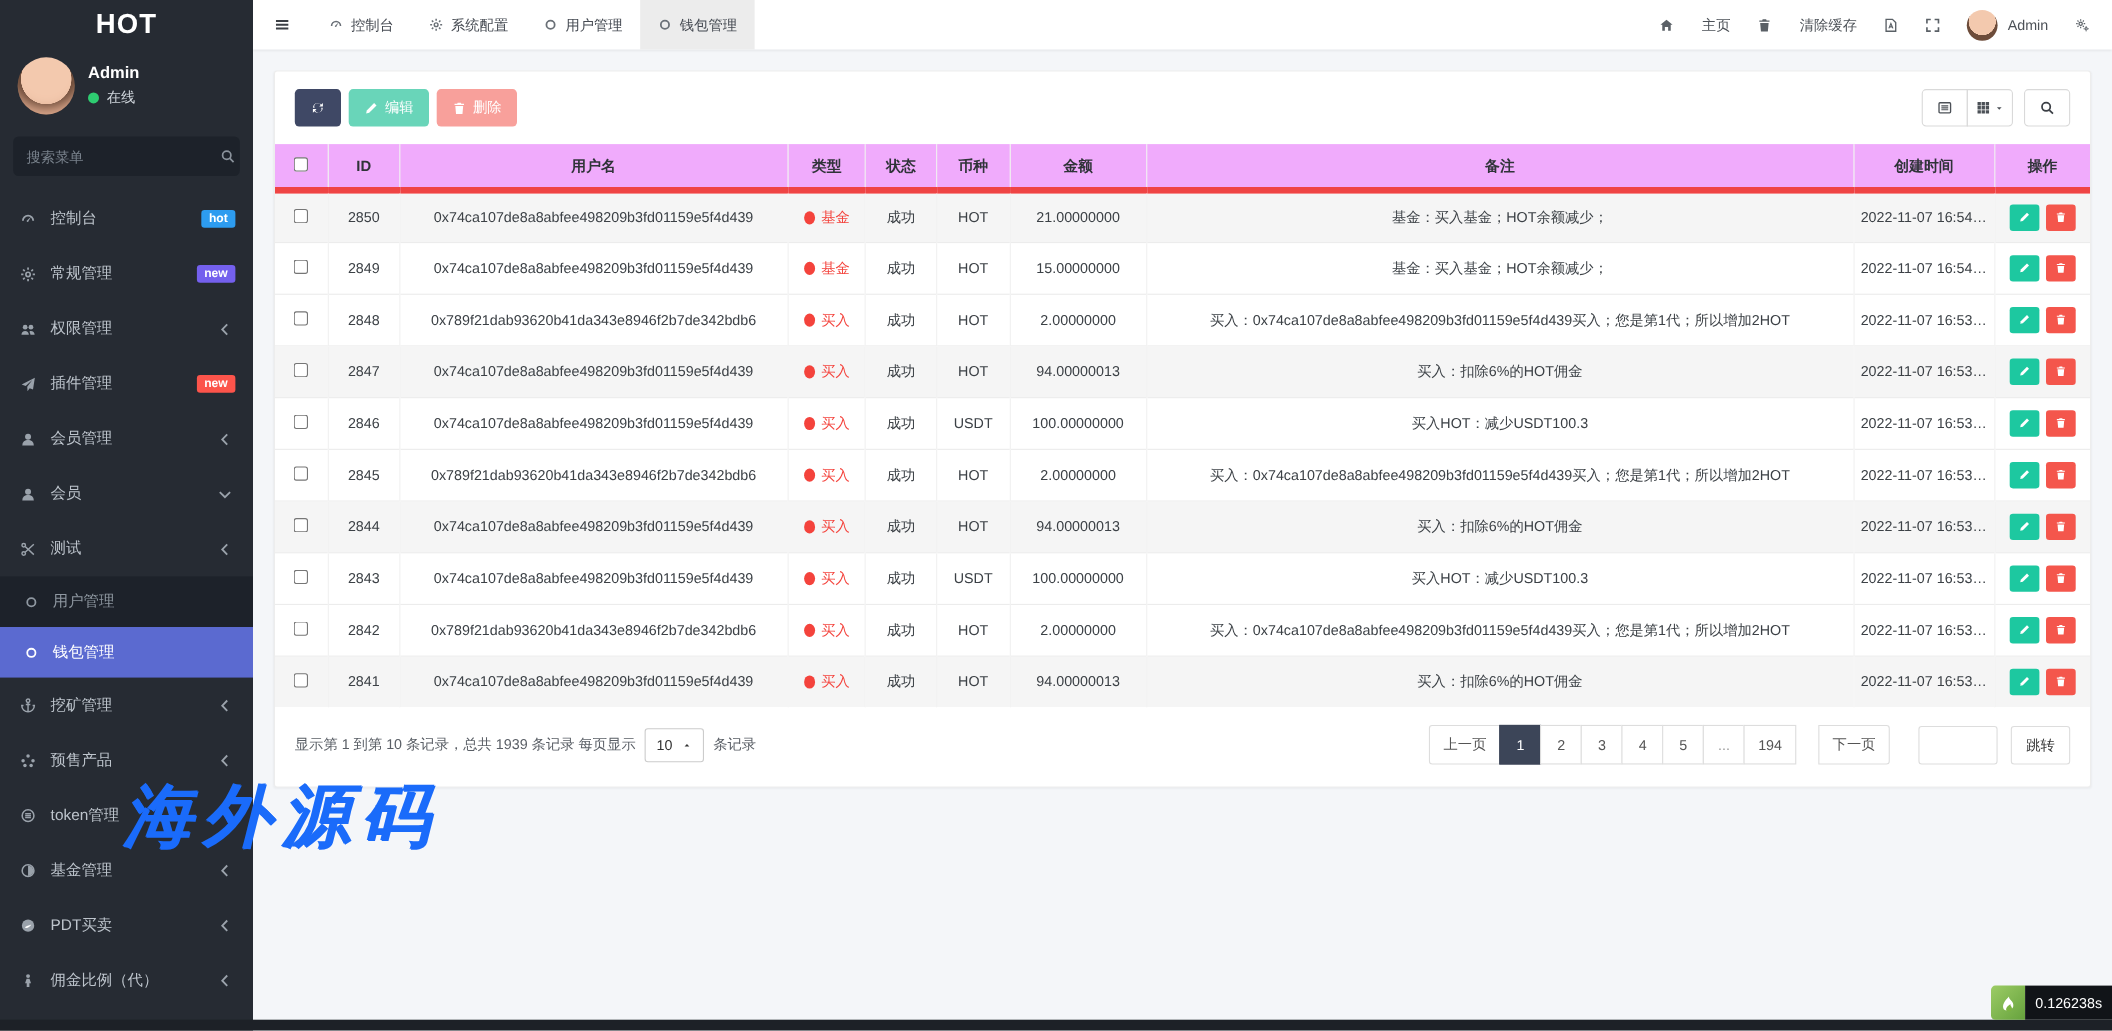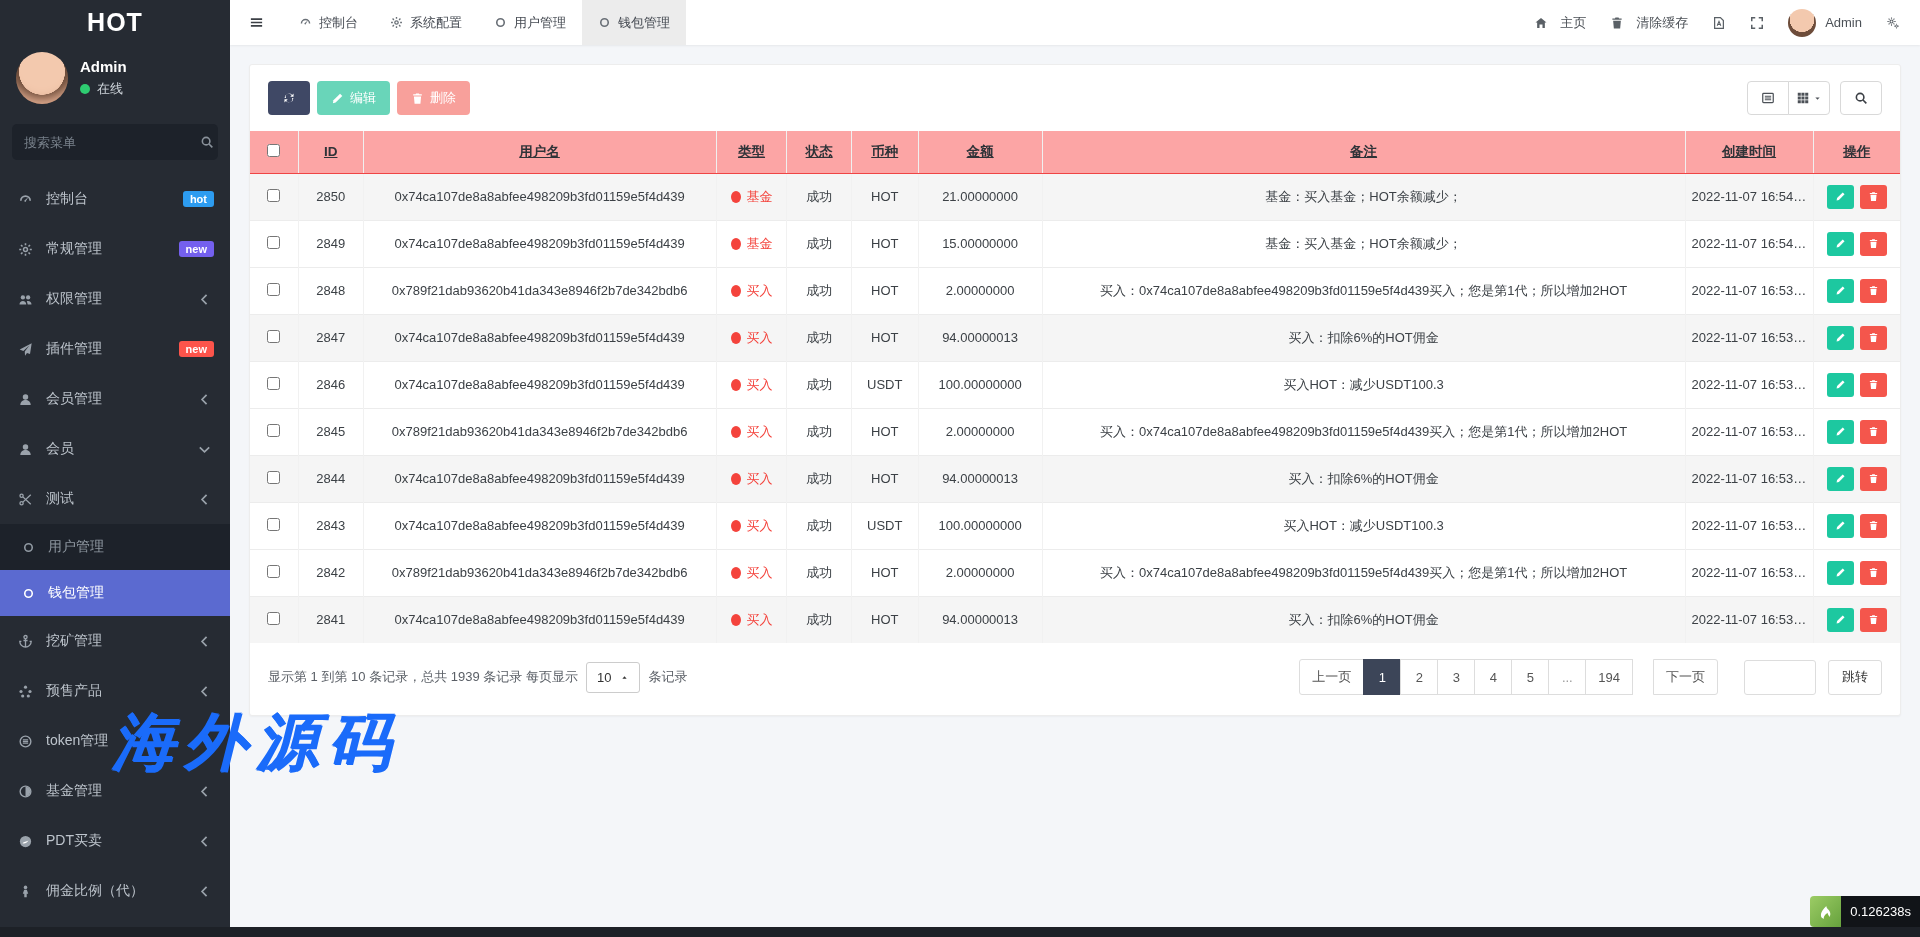--- a/index.html
+++ b/index.html
@@ -35,21 +35,21 @@
 
   
   .main { position:absolute; left:230px; top:0; right:0; bottom:0; }
   .topbar { height:45px; background:#fff; display:flex; align-items:stretch; box-shadow:0 1px 2px rgba(0,0,0,.06); position:relative; z-index:1; }
   .hamburger { display:flex; align-items:center; padding:0 19px; color:#3b3f45; font-size:15px; cursor:pointer; }
   .tabs { display:flex; align-items:stretch; }
   .tab { display:flex; align-items:center; gap:7px; padding:0 16px; color:#454a52; cursor:pointer; font-size:13px; }
   .tab .ico { color:#6a7077; font-size:13px; }
   .tab.active { background:#ececec; }
   .top-right { margin-left:auto; display:flex; align-items:center; gap:24px; padding-right:20px; color:#4c5157; }
-  .top-link { display:flex; align-items:center; gap:12px; cursor:pointer; font-size:13px; color:#4c5157; }
+  .top-link { display:flex; align-items:center; gap:25px; cursor:pointer; font-size:13px; color:#4c5157; }
   .top-link .ico { font-size:14px; color:#5a6066; }
   .top-avatar { width:28px; height:28px; border-radius:50%;
     background: radial-gradient(circle at 50% 38%, #f3c9ae 0 55%, #6d4c3a 56% 100%); }
   .top-user { display:flex; align-items:center; gap:9px; cursor:pointer; }
 
   
   .content { padding:19px; }
   .card { background:#fff; border:1px solid #ededed; border-radius:3px; box-shadow:0 1px 2px rgba(0,0,0,.04); }
   .toolbar { display:flex; align-items:center; justify-content:space-between; padding:16px 18px; }
   .tb-left { display:flex; gap:7px; }
@@ -59,36 +59,36 @@
   .btn-del  { padding:0 14px; background:#f8a09b; }
   .tb-right { display:flex; align-items:center; }
   .vbtn { width:42px; height:34px; background:#fff; border:1px solid #d9d9d9; color:#4c5157; display:inline-flex; align-items:center; justify-content:center; gap:3px; cursor:pointer; font-size:14px; }
   .vbtn.first { border-radius:4px 0 0 4px; }
   .vbtn.last { border-radius:0 4px 4px 0; margin-left:-1px; }
   .vbtn .caret { font-size:9px; }
   .btn-search { width:42px; height:34px; margin-left:10px; background:#fff; border:1px solid #d9d9d9; border-radius:4px; color:#3b3f45; display:inline-flex; align-items:center; justify-content:center; cursor:pointer; font-size:14px; }
 
   
   table { width:100%; border-collapse:collapse; table-layout:fixed; }
-  th { height:42px; font-size:13.5px; font-weight:bold; color:#2f3338; text-align:center; border-bottom:1px solid #ef4444; border-right:1px solid #f0f0f0; background:#fca5a5;text-decoration:underline; }
+  th { height:42px; font-size:13.5px; font-weight:bold; color:#2f3338; text-align:center; border-bottom:6px solid #ef4444; border-right:1px solid #f0f0f0; background:#f0abfc; }
   td { height:47px; text-align:center; color:#3c4146; font-size:13px; border-top:1px solid #ececec; border-right:1px solid #f1f1f1; overflow:hidden; white-space:nowrap; text-overflow:ellipsis; padding:0 6px; }
   th:last-child, td:last-child { border-right:none; }
   tr.shaded td { background:#f5f5f5; }
   .type-cell { color:var(--type-red,#f4433c); }
   .type-dot { display:inline-block; width:10px; height:12px; border-radius:50%; background:var(--type-red,#f4433c); margin-right:6px; vertical-align:-2px; }
   .act-btn { display:inline-flex; align-items:center; justify-content:center; width:27px; height:24px; border:none; border-radius:3px; color:#fff; cursor:pointer; font-size:11px; }
   .act-edit { background:var(--edit-teal,#1dc8a0); margin-right:6px; }
   .act-del { background:var(--delete-red,#f4564c); }
 
   
   .tfoot { display:flex; align-items:center; justify-content:space-between; padding:16px 18px 20px; color:#5a5f66; font-size:13px; }
   .tf-left { display:flex; align-items:center; gap:8px; }
   .page-size { display:inline-flex; align-items:center; gap:9px; border:1px solid #ccc; border-radius:3px; background:#fff; height:31px; padding:0 10px; color:#333; cursor:pointer; }
   .page-size .caret { font-size:9px; color:#333; }
-  .tf-right { display:flex; align-items:center; }
+  .tf-right { display:flex; align-items:flex-end; }
   .pager { display:flex; }
   .pg { min-width:38px; height:36px; display:inline-flex; align-items:center; justify-content:center; padding:0 12px; border:1px solid #ddd; background:#fff; color:#555; cursor:pointer; margin-left:-1px; font-size:13px; }
   .pg.first { border-radius:3px 0 0 3px; margin-left:0; }
   .pg.last { border-radius:0 3px 3px 0;margin-left:20px; }
   .pg.active { background:#3c4558; border-color:#3c4558; color:#fff; }
   .pg.ellipsis { cursor:default; color:#999; }
   .jump-input { width:72px; height:35px; border:1px solid #ddd; border-radius:3px; margin:0 12px 0 26px; outline:none; padding:0 8px; font-family:inherit; }
   .jump-btn { height:35px; padding:0 13px; border:1px solid #ddd; border-radius:3px; background:#fff; color:#333; cursor:pointer; font-size:13px; font-family:inherit; }
 
   

